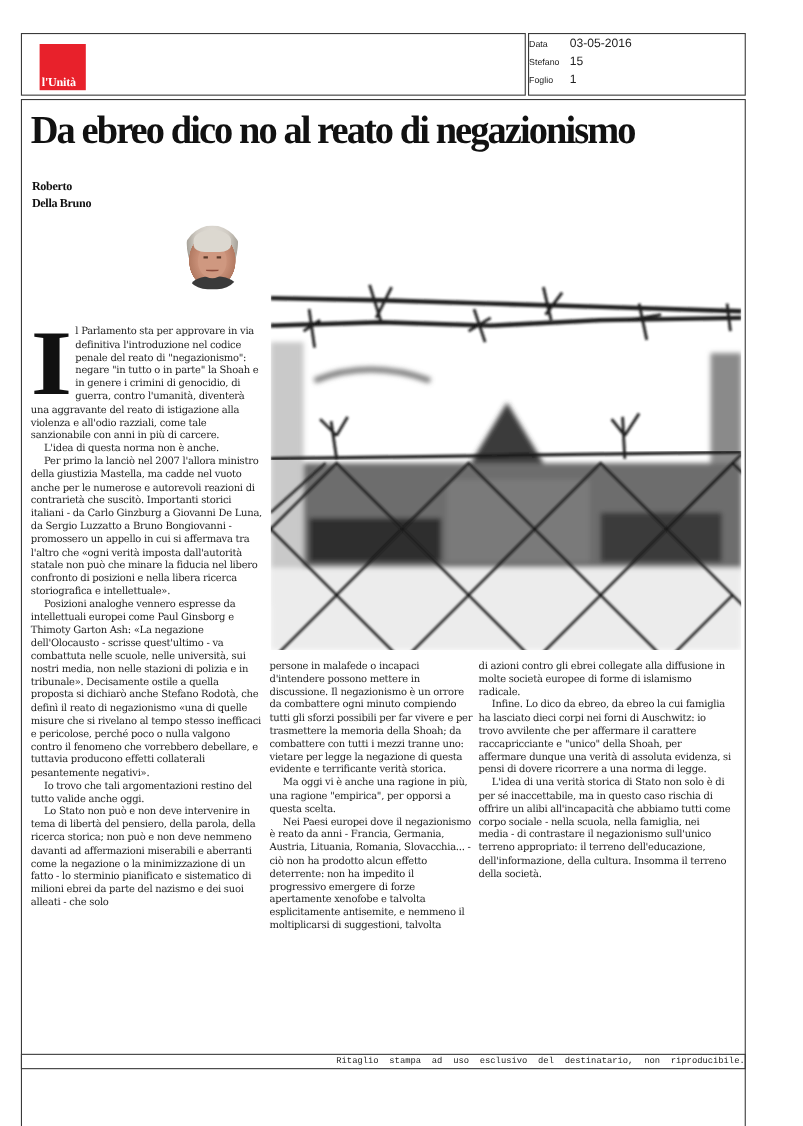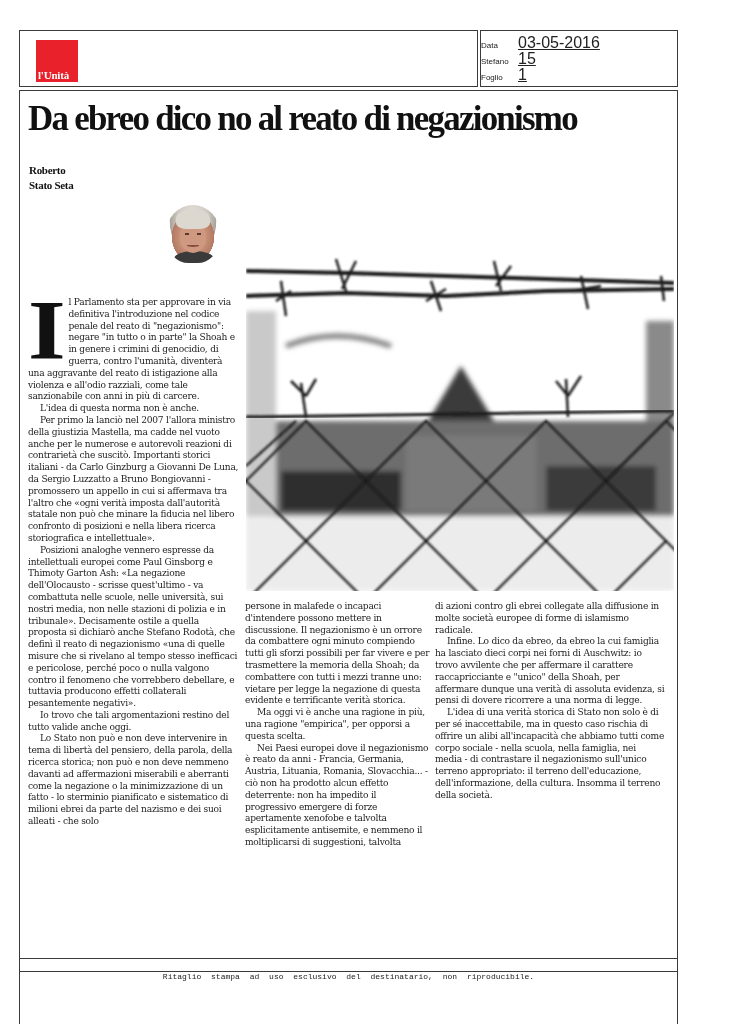--- a/index.html
+++ b/index.html
@@ -10,21 +10,21 @@
   #masthead { left: 19px; top: 30px; width: 459px; height: 57px; }
   #meta { left: 480px; top: 30px; width: 198px; height: 57px; }
   #article { left: 19px; top: 90px; width: 659px; height: 983px; }
   #footer { left: 19px; top: 958px; width: 659px; height: 14px; }
 
   .logo { position: absolute; left: 16px; top: 9px; width: 42px; height: 42px; background: #e8212b; }
   .logo-text { position: absolute; left: 2px; bottom: 1px; font-family: "Liberation Serif", serif; font-weight: bold; font-size: 11px; color: #ffffff; letter-spacing: -0.2px; }
 
   .meta-row { position: absolute; left: 0; display: flex; align-items: baseline; }
   .meta-label { font-family: "Liberation Sans", sans-serif; font-size: 8px; color: #222; width: 37px; }
-  .meta-value { font-family: "Liberation Sans", sans-serif; font-size: 16px; color: #222; text-decoration: underline; }
+  .meta-value { font-family: "Liberation Sans", sans-serif; font-size: 11px; color: #222; }
 
   .headline { position: absolute; left: 8px; top: 6px; font-family: "Liberation Serif", serif; font-size: 36px; letter-spacing: -1.8px; color: #111; white-space: nowrap; transform: scaleX(0.97); transform-origin: left; }
   .byline { position: absolute; left: 9px; top: 72px; font-family: "Liberation Serif", serif; font-weight: bold; font-size: 11px; line-height: 15px; letter-spacing: -0.3px; color: #111; }
 
   .portrait { position: absolute; left: 146px; top: 114px; width: 54px; height: 58px; border-radius: 50% 50% 42% 42%; overflow: hidden; background: radial-gradient(ellipse at 50% 55%, #d9a48c 0%, #c88f77 35%, #b27a62 55%, transparent 56%), radial-gradient(ellipse at 50% 25%, #e8e5df 0%, #cfcac2 40%, #a9a49b 60%, transparent 62%), #ffffff; }
   .portrait-shoulders { position: absolute; left: 8px; top: 46px; width: 40px; height: 16px; background: #3a3a3a; border-radius: 50% 50% 0 0; }
   .portrait-face { position: absolute; left: 14px; top: 18px; width: 26px; height: 30px; background: #cf9880; border-radius: 45% 45% 50% 50%; }
   .portrait-hair { position: absolute; left: 10px; top: 4px; width: 34px; height: 20px; background: #dcd8d0; border-radius: 50% 50% 30% 30%; }
   .portrait-eyes { position: absolute; left: 19px; top: 28px; width: 16px; height: 2px; border-left: 4px solid #5a3a2a; border-right: 4px solid #5a3a2a; }
   .portrait-mouth { position: absolute; left: 21px; top: 39px; width: 12px; height: 3px; border-bottom: 2px solid #8a4a3a; border-radius: 0 0 50% 50%; }
@@ -33,21 +33,21 @@
 
   .col { position: absolute; font-family: "DejaVu Serif", serif; font-size: 9.1px; line-height: 11.8px; color: #1d1d1d; letter-spacing: -0.25px; }
   .col p { text-indent: 12px; }
   .col p.first { text-indent: 0; }
   #col1 { left: 8px; top: 206px; width: 211px; }
   #col2 { left: 225px; top: 510px; width: 185px; }
   #col3 { left: 415px; top: 510px; width: 230px; }
 
   .dropcap { float: left; font-family: "Liberation Serif", serif; font-weight: bold; font-size: 84px; line-height: 64px; height: 64px; margin: 2px 6px 0 0; color: #111; transform: scaleX(1.15); transform-origin: left; padding-right: 2px; }
 
-  .footer-text { position: absolute; left: 0; right: 0; top: 12px; text-align: center; font-family: "Liberation Mono", monospace; font-size: 8px; line-height: 12px; color: #222; word-spacing: 5px; }
+  .footer-text { position: absolute; left: 0; right: 0; top: 0; text-align: right; font-family: "Liberation Mono", monospace; font-size: 8px; line-height: 12px; color: #222; word-spacing: 5px; }
 </style>
 </head>
 <body>
 
 <div class="box" id="masthead">
   <div class="logo">
     <span class="logo-text">l'Unità</span>
   </div>
 </div>
 
@@ -64,21 +64,21 @@
     <span class="meta-label">Foglio</span>
     <span class="meta-value">1</span>
   </div>
 </div>
 
 <div class="box" id="article">
   <h1 class="headline">Da ebreo dico no al reato di negazionismo</h1>
 
   <div class="byline">
     <div>Roberto</div>
-    <div>Stato Seta</div>
+    <div>Della Bruno</div>
   </div>
 
   <div class="portrait">
     <div class="portrait-shoulders"></div>
     <div class="portrait-face"></div>
     <div class="portrait-hair"></div>
     <div class="portrait-eyes"></div>
     <div class="portrait-mouth"></div>
   </div>
 

